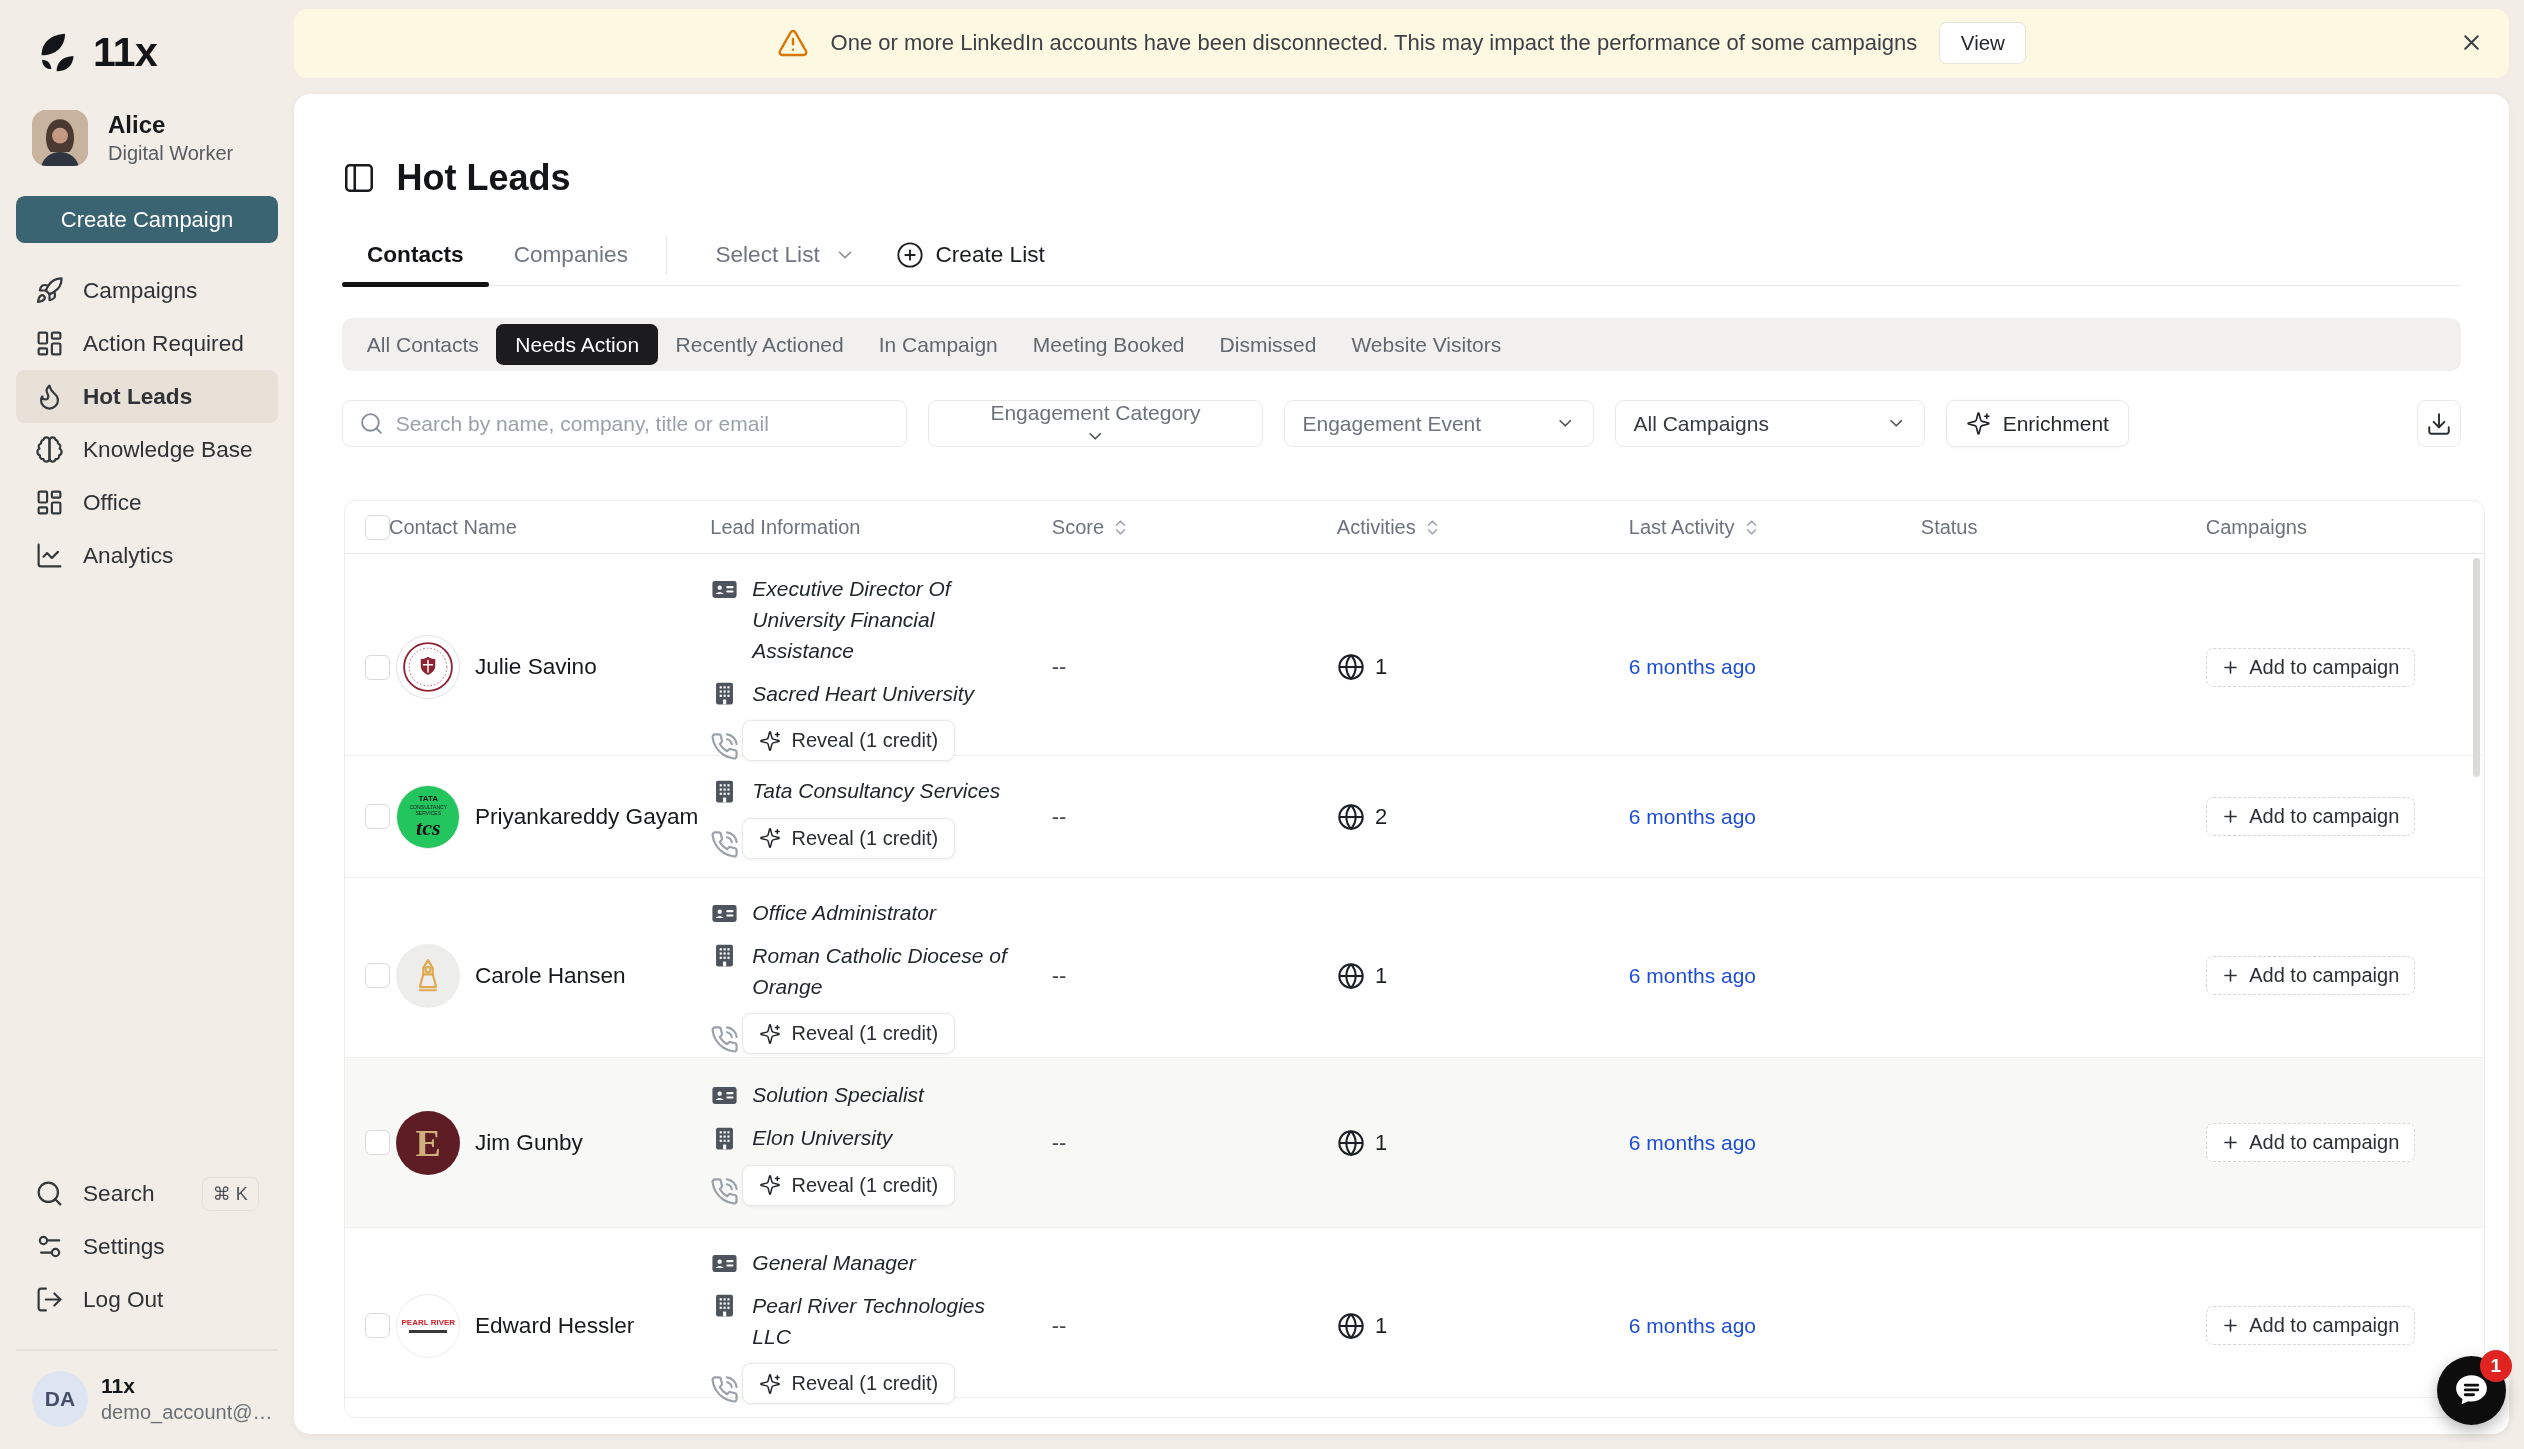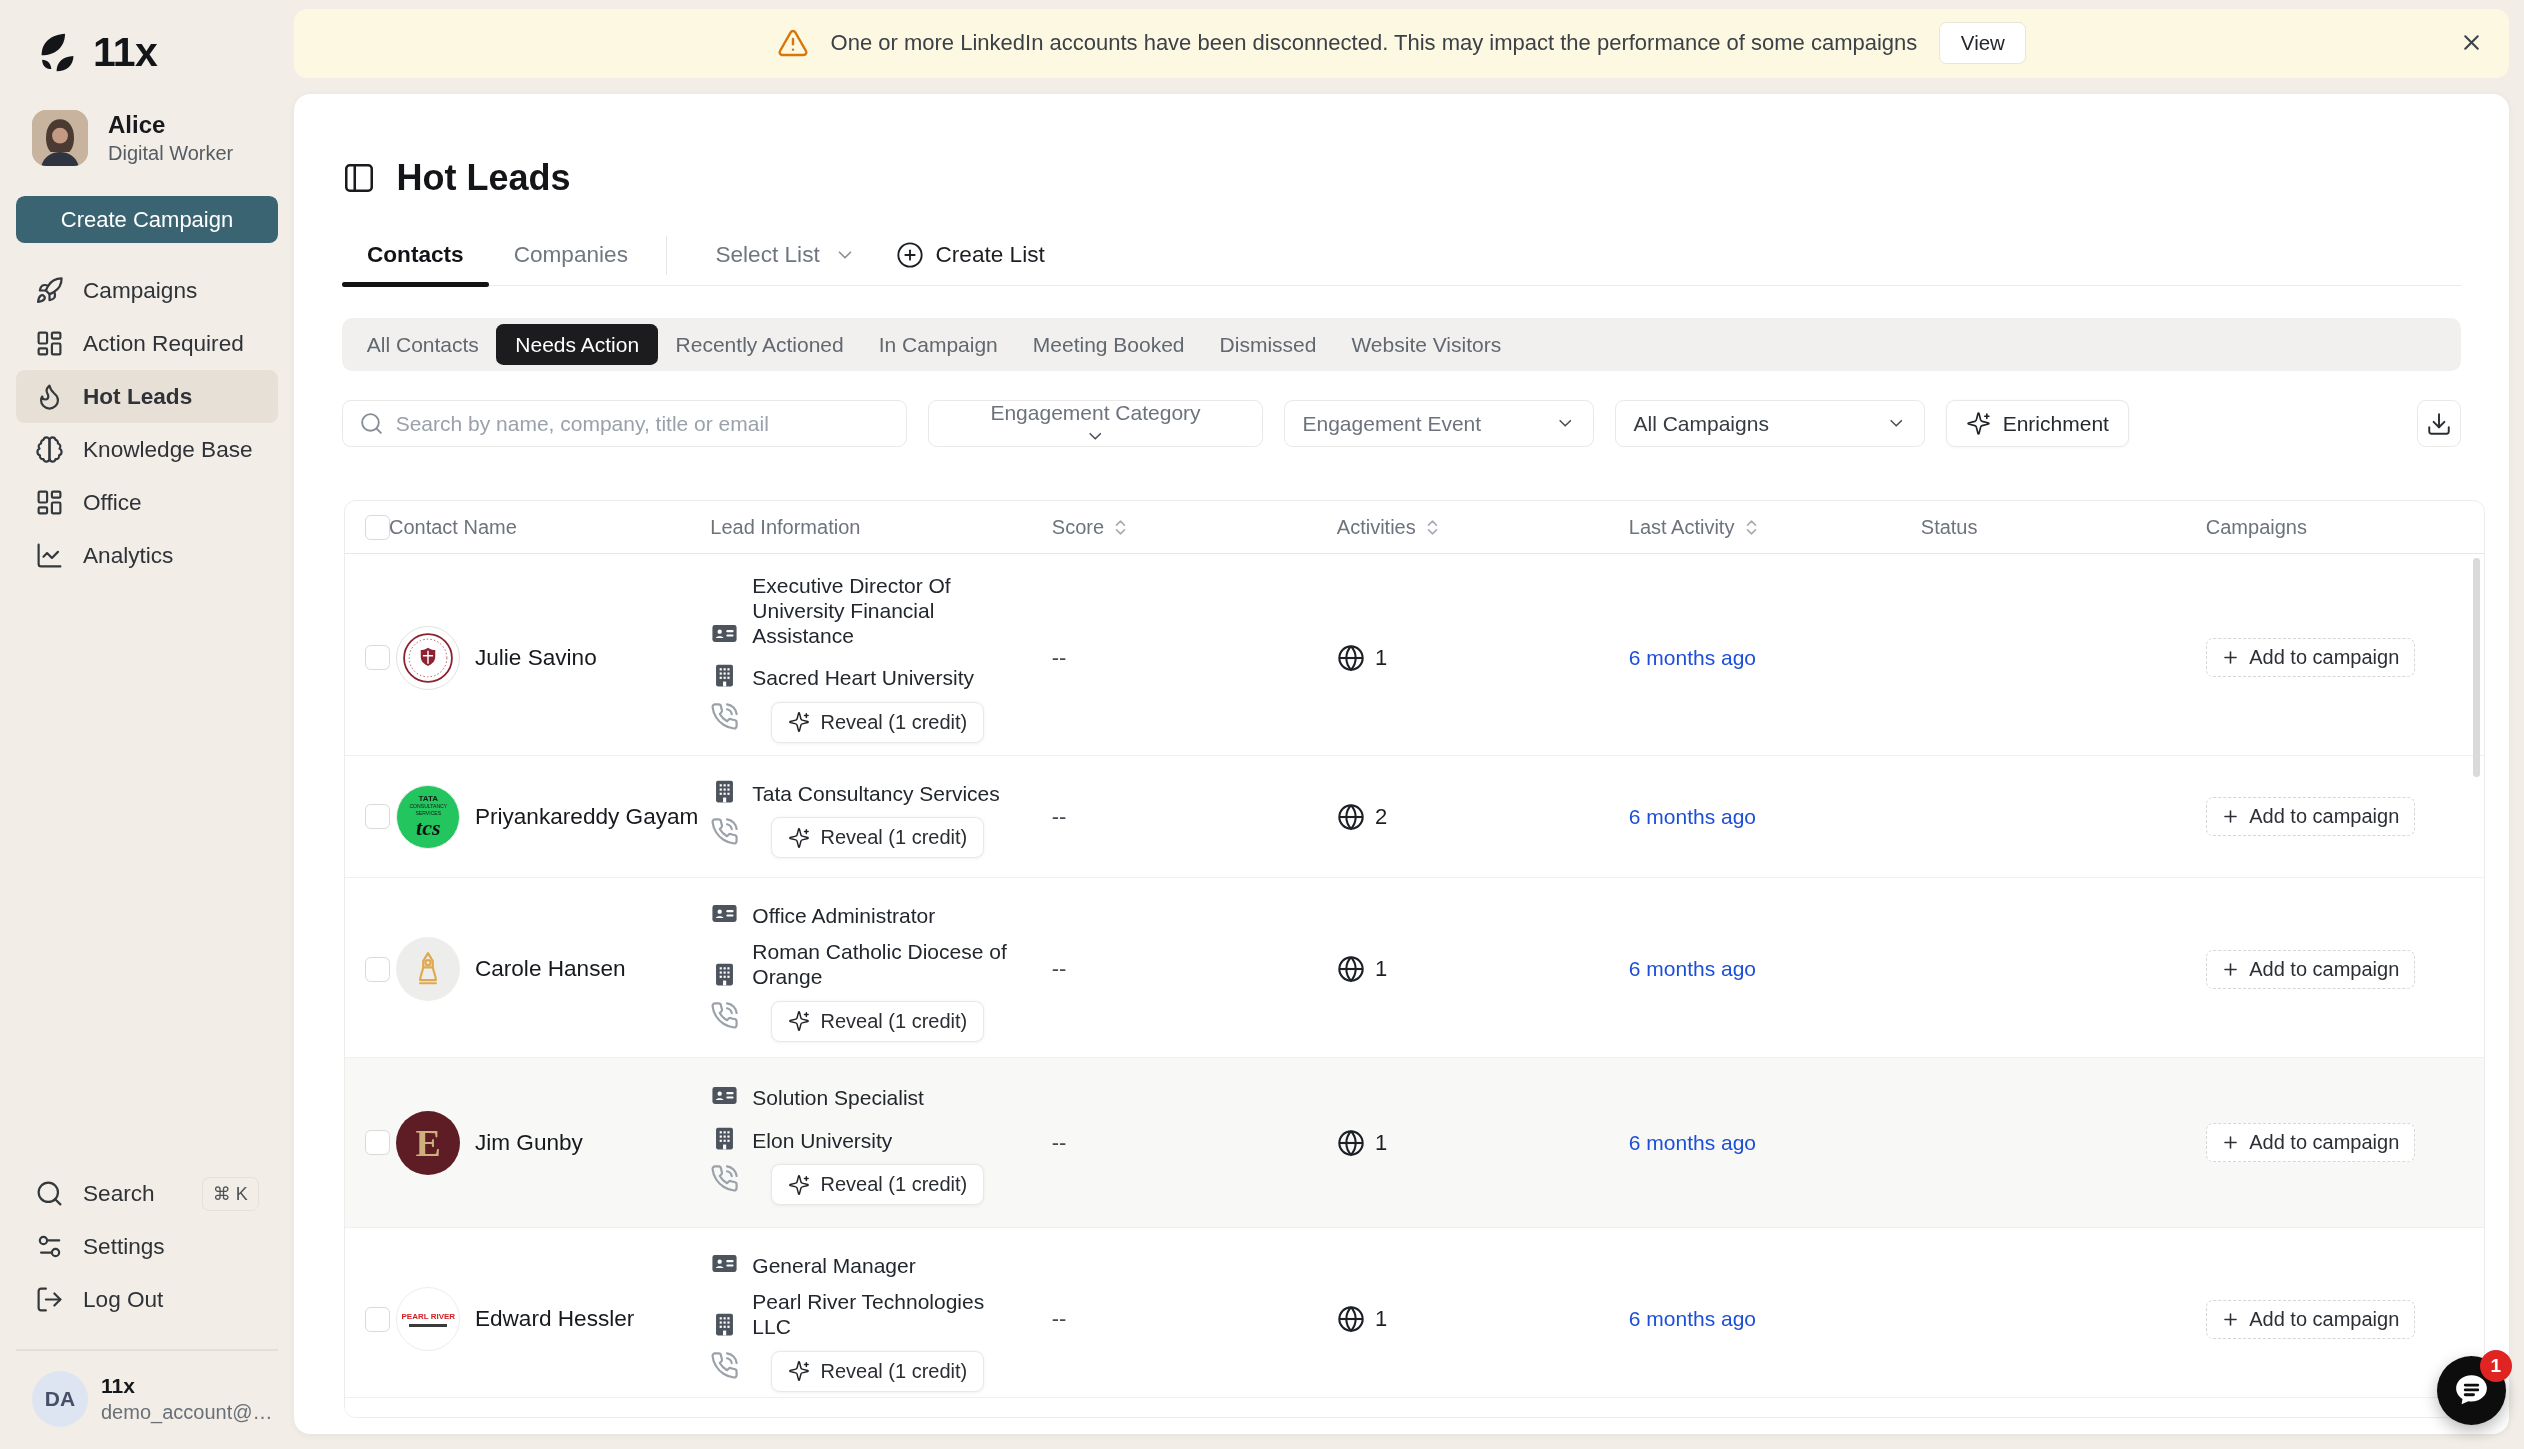--- a/index.html
+++ b/index.html
@@ -124,24 +124,24 @@
   .av-elon { background:#5e1d24; }
   .av-pearl { background:#fff; border:0.7px solid #ededeb; }
   .tcs-l1 { font-size:8px; font-weight:700; color:#1a1a1a; line-height:8.8px; }
   .tcs-l2 { font-size:5.1px; color:#1a1a1a; line-height:6.6px; }
   .tcs-script { font-family:"Liberation Serif","DejaVu Serif",serif; font-style:italic; font-size:22px; font-weight:700; color:#111; line-height:22px; }
   .elon-letter { font-family:"Liberation Serif","DejaVu Serif",serif; font-size:38px; font-weight:700; color:#cdb07c; }
   .pearl-text { font-size:8px; font-weight:700; color:#cf2026; letter-spacing:0; }
   .pearl-bar { width:38px; height:2.9px; background:#3a3a3a; margin-top:2.9px; }
   .contact-name { font-size:22.6px; color:#16191d; margin-left:14.6px; }
   .cell-lead { display:flex; flex-direction:column; gap:11.7px; padding:19px 0 19px 7.3px; }
-  .lead-line { display:flex; gap:13px; align-items:flex-end; font-size:21px; color:#22272e; line-height:25px; }
+  .lead-line { display:flex; gap:13px; align-items:flex-start; font-size:21px; color:#22272e; line-height:31px;font-style:italic; }
   .lead-line svg { width:29px; height:29px; flex:none; margin-top:1.5px; }
   .lead-text { max-width:259px; }
-  .reveal-line { display:flex; gap:32px; align-items:flex-start; }
+  .reveal-line { display:flex; gap:3px; align-items:flex-end; }
   .reveal-line > svg { width:29px; height:29px; color:#9aa1a9; }
   .reveal-btn { display:flex; gap:10.2px; align-items:center; border:1.5px solid #e8e8e6; border-radius:8.8px; height:41px; padding:0 16px; font-size:20px; color:#2a2e33; background:#fff; box-shadow:0 0.7px 3.7px rgba(0,0,0,.06); cursor:pointer; }
   .reveal-btn svg { width:22px; height:22px; color:#1f2327; }
   .cell-score { padding-left:5.8px; font-size:22px; color:#434952; }
   .cell-acts { display:flex; gap:10.2px; align-items:center; padding-left:5.8px; font-size:22px; color:#1c2025; }
   .cell-acts svg { width:28px; height:28px; color:#1c2025; }
   .cell-last { padding-left:5.8px; font-size:21px; color:#1d4ed8; }
   .add-btn { display:inline-flex; gap:8.8px; align-items:center; border:1.5px dashed #d6d6d4; border-radius:7.3px; height:39px; padding:0 14.6px; font-size:20px; color:#2c3036; background:#fff; margin-left:5.8px; cursor:pointer; justify-self:start; }
   .add-btn svg { width:19px; height:19px; color:#2c3036; }
   .scroll-thumb { position:absolute; right:3.7px; top:57px; width:7.3px; height:219px; background:#dadad8; border-radius:3.7px; cursor:pointer; }

